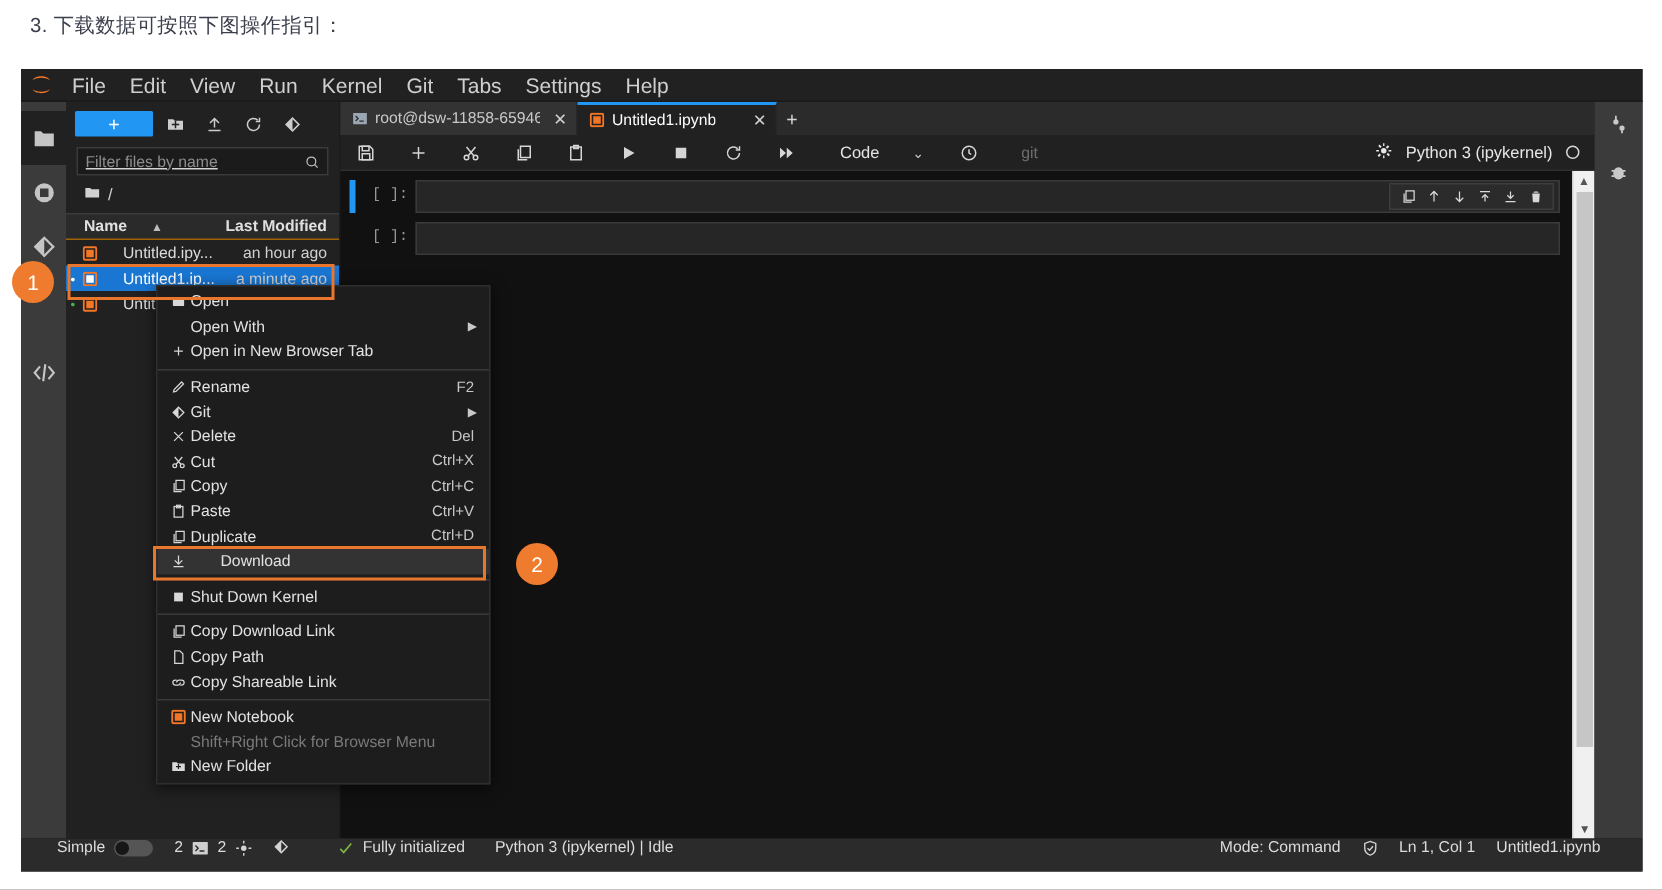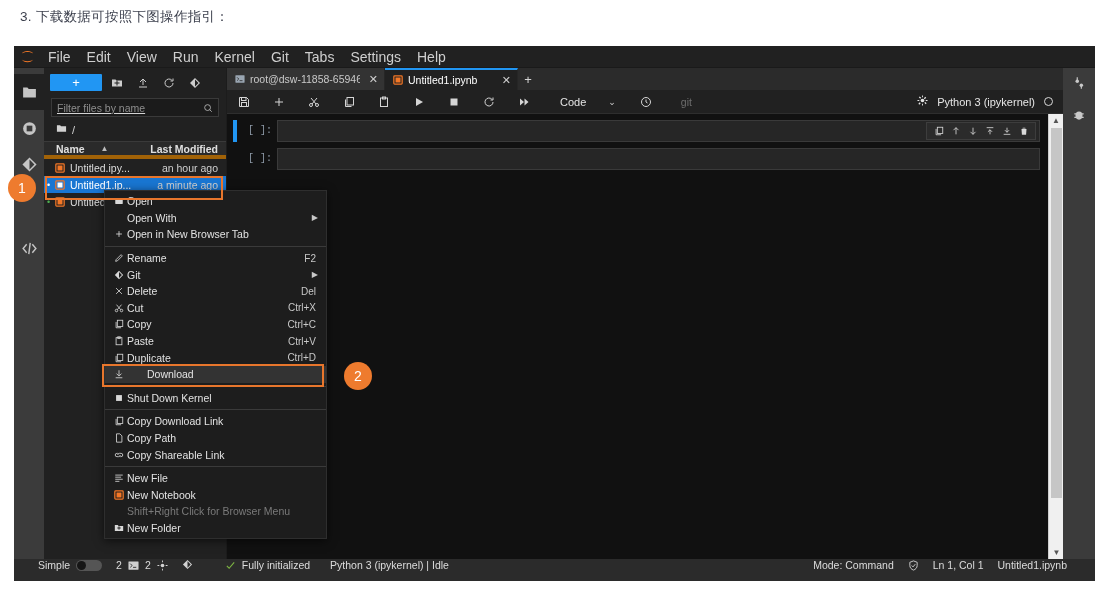--- a/index.html
+++ b/index.html
@@ -67,32 +67,32 @@
     flex: 1; background: transparent; border: 0; outline: none;
     color: #9a9a9a; font-size: 10.5px; font-family: "Liberation Sans", sans-serif;
   }
   #filter-input::placeholder { color: #8e8e8e; }
   #filter-wrap .s-ico { color: #bdbdbd; display: flex; }
   #filter-wrap .s-ico svg { width: 10px; height: 10px; }
   #breadcrumb { display: flex; align-items: center; gap: 5px; padding: 6px 0 5px 12px; color: #d2d2d2; font-size: 11px; }
   #breadcrumb svg { width: 11px; height: 11px; }
   #listhdr {
     display: flex; height: 18px; align-items: center;
-    background: #2a2a2a; border-top: 1px solid #3a3a3a; border-bottom: 4px solid #a16207;
+    background: #2a2a2a; border-top: 1px solid #3a3a3a; border-bottom: 1px solid #a16207;
     font-size: 10.5px; font-weight: bold; color: #e0e0e0;
   }
   #listhdr .c-name { flex: 1; padding-left: 12px; display: flex; align-items: center; gap: 16px; }
   #listhdr .c-mod { width: 78px; text-align: right; padding-right: 8px; }
   .caret { font-size: 8px; color: #bdbdbd; }
   .frow { display: flex; height: 17px; align-items: center; font-size: 10.5px; color: #dcdcdc; position: relative; }
   .frow.sel { background: #1976d2; color: #fff; }
   .frow .dot { width: 9px; text-align: center; font-size: 9px; }
   .frow .ficon { width: 13px; display: flex; justify-content: center; }
   .frow .ficon svg { width: 10px; height: 10px; }
-  .frow .fname { flex: 1; padding-left: 4px; white-space: nowrap; overflow: hidden; }
+  .frow .fname { flex: 1; padding-left: 16px; white-space: nowrap; overflow: hidden; }
   .frow .fmod { width: 78px; text-align: right; padding-right: 8px; color: #d0d0d0; }
   
   #main { position: absolute; left: 213px; top: 22px; right: 32px; bottom: 22px; background: #212121; }
   #tabbar { height: 22px; display: flex; align-items: flex-end; background: #2b2b2b; }
   .tab {
     height: 22px; display: flex; align-items: center; gap: 5px;
     padding: 0 6px 0 8px; font-size: 10.5px; color: #c9c9c9;
     background: #333333; border-right: 1px solid #262626; max-width: 160px;
   }
   .tab.active { background: #212121; color: #ffffff; border-top: 2px solid #2196f3; }
@@ -611,28 +611,20 @@
             <path d="M9 12a4 4 0 0 1 4-4h4a4 4 0 0 1 0 8h-2"></path>
             <path d="M15 12a4 4 0 0 1-4 4H7a4 4 0 0 1 0-8h2"></path>
           </svg>
         </span>
       <span class="mlabel">Copy Shareable Link</span>
     </div>
     <div class="msep"></div>
 
     <div class="mi">
       <span class="mico">
-          <svg viewBox="0 0 24 24" fill="none" stroke="currentColor" stroke-width="2">
-            <path d="M3 5h18M3 10h14M3 15h18M3 20h10"></path>
-          </svg>
-        </span>
-      <span class="mlabel">New File</span>
-    </div>
-    <div class="mi">
-      <span class="mico">
           <svg viewBox="0 0 24 24">
             <rect x="2" y="2" width="20" height="20" rx="2" fill="none" stroke="#f37726" stroke-width="3"></rect>
             <rect x="6" y="6" width="12" height="12" fill="#f37726"></rect>
           </svg>
         </span>
       <span class="mlabel">New Notebook</span>
     </div>
     <div class="mi disabled">
       <span class="mico"></span>
       <span class="mlabel">Shift+Right Click for Browser Menu</span>

